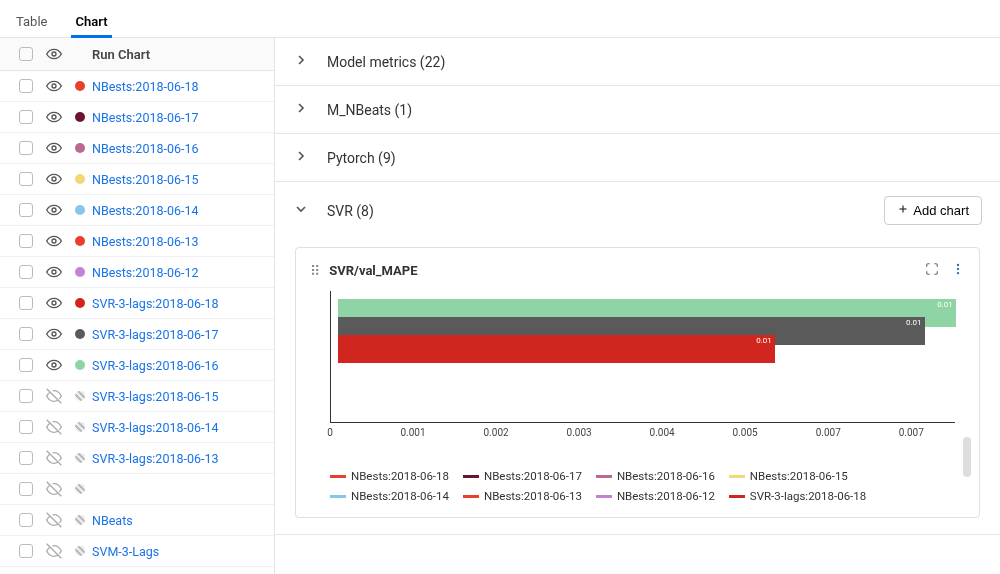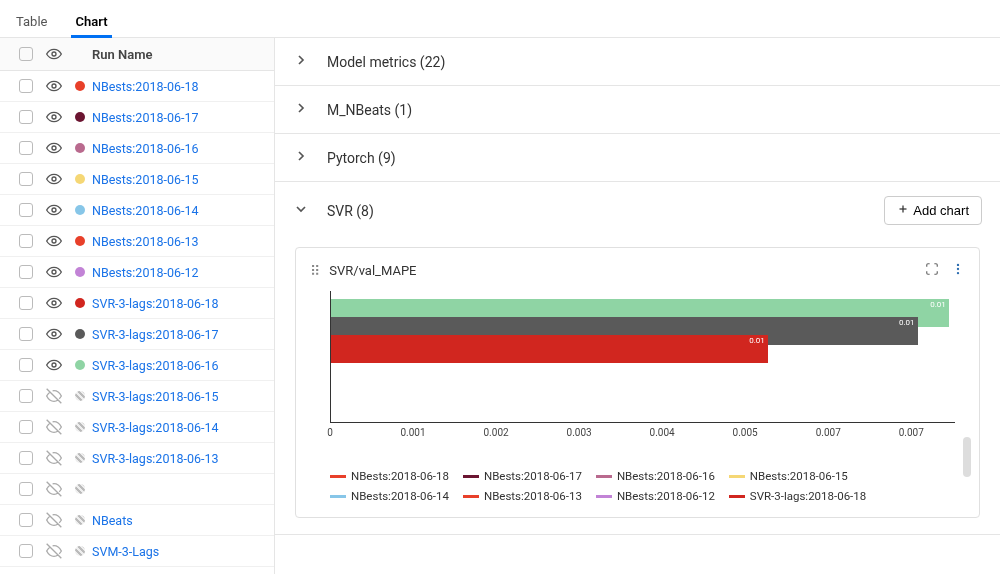--- a/index.html
+++ b/index.html
@@ -34,30 +34,30 @@
 .section { border-bottom: 1px solid #e5e5e5; }
 .section-header { display: flex; align-items: center; padding: 14px 18px; cursor: pointer; }
 .section-title { font-weight: 400; font-size: 14px; flex: 1; }
 .chevron { width: 18px; margin-right: 16px; color: #666; }
 .add-chart-btn { margin-left: auto; background: #fff; border: 1px solid #ccc; border-radius: 4px; padding: 6px 12px; font-size: 13px; cursor: pointer; display: flex; align-items: flex-start; gap: 4px; }
 
 
 .chart-card { margin: 8px 20px 16px; border: 1px solid #e0e0e0; border-radius: 4px; padding: 14px; position: relative; }
 .chart-card-header { display: flex; align-items: center; margin-bottom: 12px; }
 .drag-handle { color: #888; margin-right: 8px; cursor: grab; font-size: 14px; letter-spacing: 1px; }
-.chart-title { font-weight: 400; font-size: 13px; flex: 1; }
+.chart-title { font-weight: 700; font-size: 13px; flex: 1; }
 .chart-actions { display: flex; gap: 12px; color: #666; }
 .chart-actions span { cursor: pointer; }
 
 
 .chart-area { position: relative; height: 160px; margin: 10px 10px 0 20px; }
 .axis-y { position: absolute; left: 0; top: 0; bottom: 28px; width: 1px; background: #333; }
 .axis-x { position: absolute; left: 0; right: 0; bottom: 28px; height: 1px; background: #333; }
 .bars { position: absolute; left: 1px; top: 8px; right: 0; bottom: 29px; }
-.bar { position: absolute; left: 0; height: 28px; }
+.bar { position: absolute; left: 7px; height: 28px; }
 .bar-label { position: absolute; right: 3px; top: 1px; font-size: 8px; color: #fff; }
 .ticks { position: absolute; left: 0; right: 0; bottom: 8px; height: 16px; }
 .tick { position: absolute; font-size: 10px; color: #444; transform: translateX(-50%); }
 
 
 .legend { display: flex; flex-wrap: wrap; gap: 6px 14px; margin: 18px 10px 0 20px; font-size: 11.5px; color: #333; }
 .legend-item { display: flex; align-items: center; gap: 5px; }
 .legend-swatch { width: 16px; height: 3px; }
 
 
@@ -82,21 +82,21 @@
       <div class="col-check">
             <div class="checkbox"></div>
           </div>
       <div class="col-eye">
         <svg class="icon" viewBox="0 0 24 24" fill="none" stroke="#555" stroke-width="2">
               <path d="M1 12s4-7 11-7 11 7 11 7-4 7-11 7S1 12 1 12z"></path>
               <circle cx="12" cy="12" r="3"></circle>
             </svg>
       </div>
       <div class="col-dot"></div>
-      <div class="col-name">Run Name</div>
+      <div class="col-name">Run Chart</div>
     </div>
     <div id="run-rows">
           <div class="run-row">
     <div class="col-check">
               <div class="checkbox"></div>
             </div>
     <div class="col-eye">
               <svg class="icon" viewBox="0 0 24 24" fill="none" stroke="#555" stroke-width="2">
                 <path d="M1 12s4-7 11-7 11 7 11 7-4 7-11 7S1 12 1 12z"></path>
                 <circle cx="12" cy="12" r="3"></circle>

